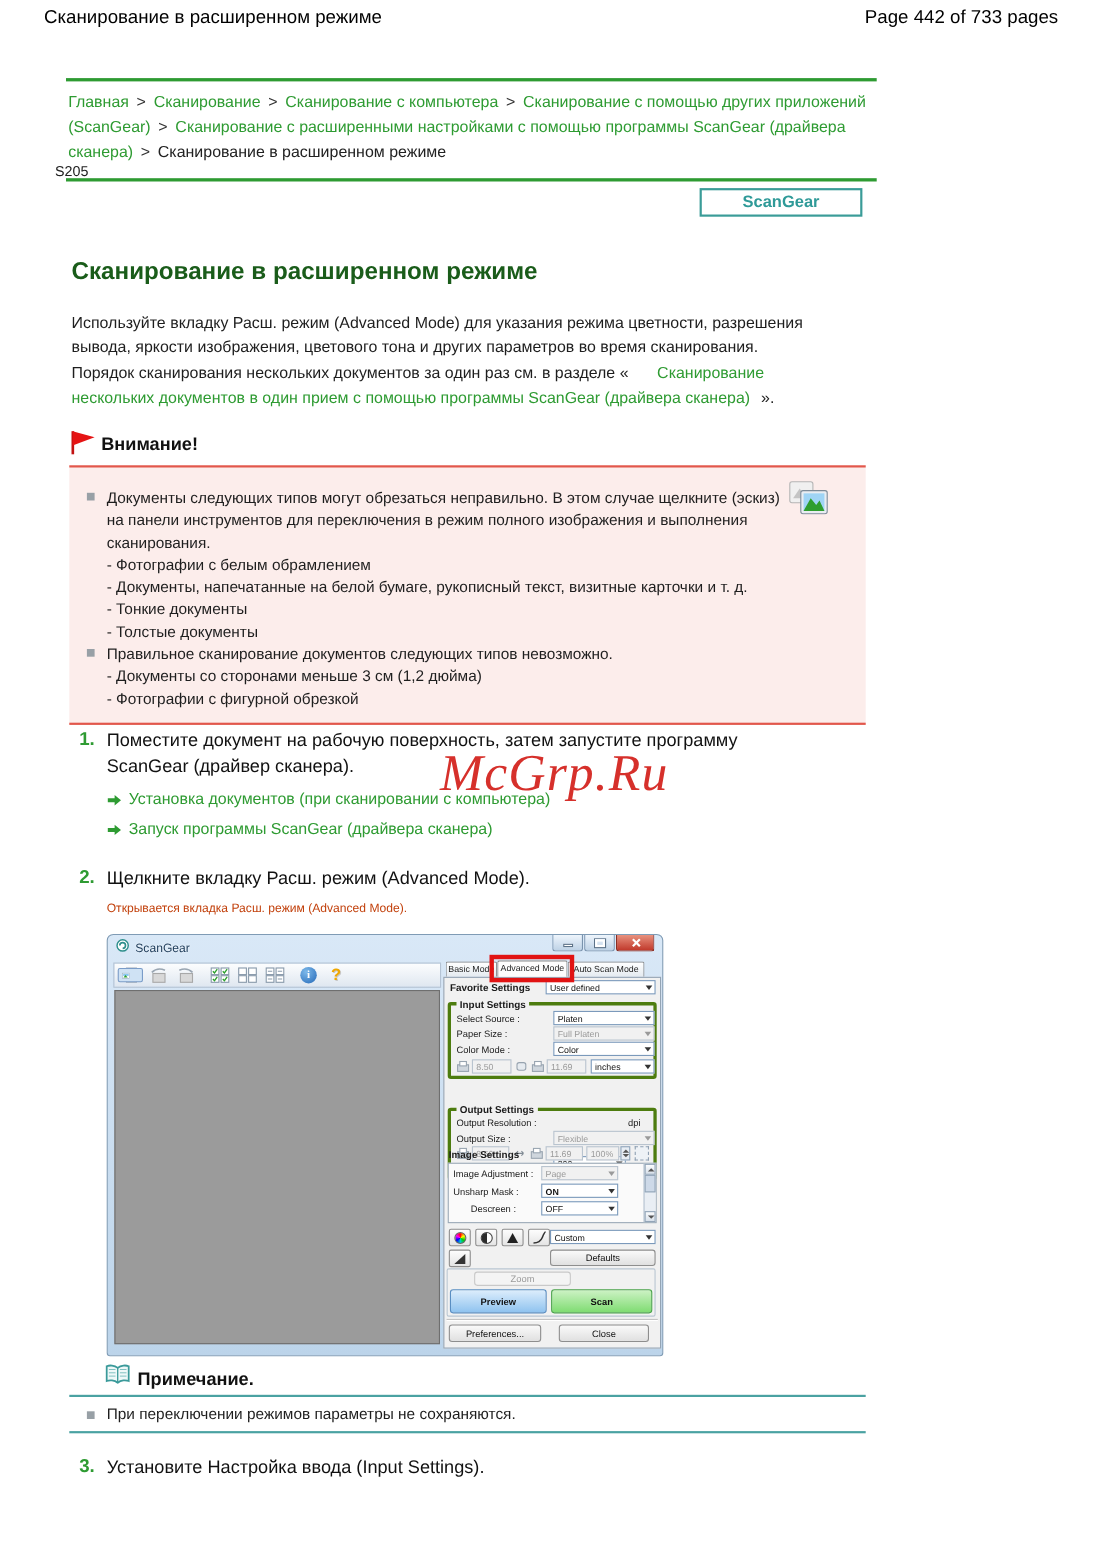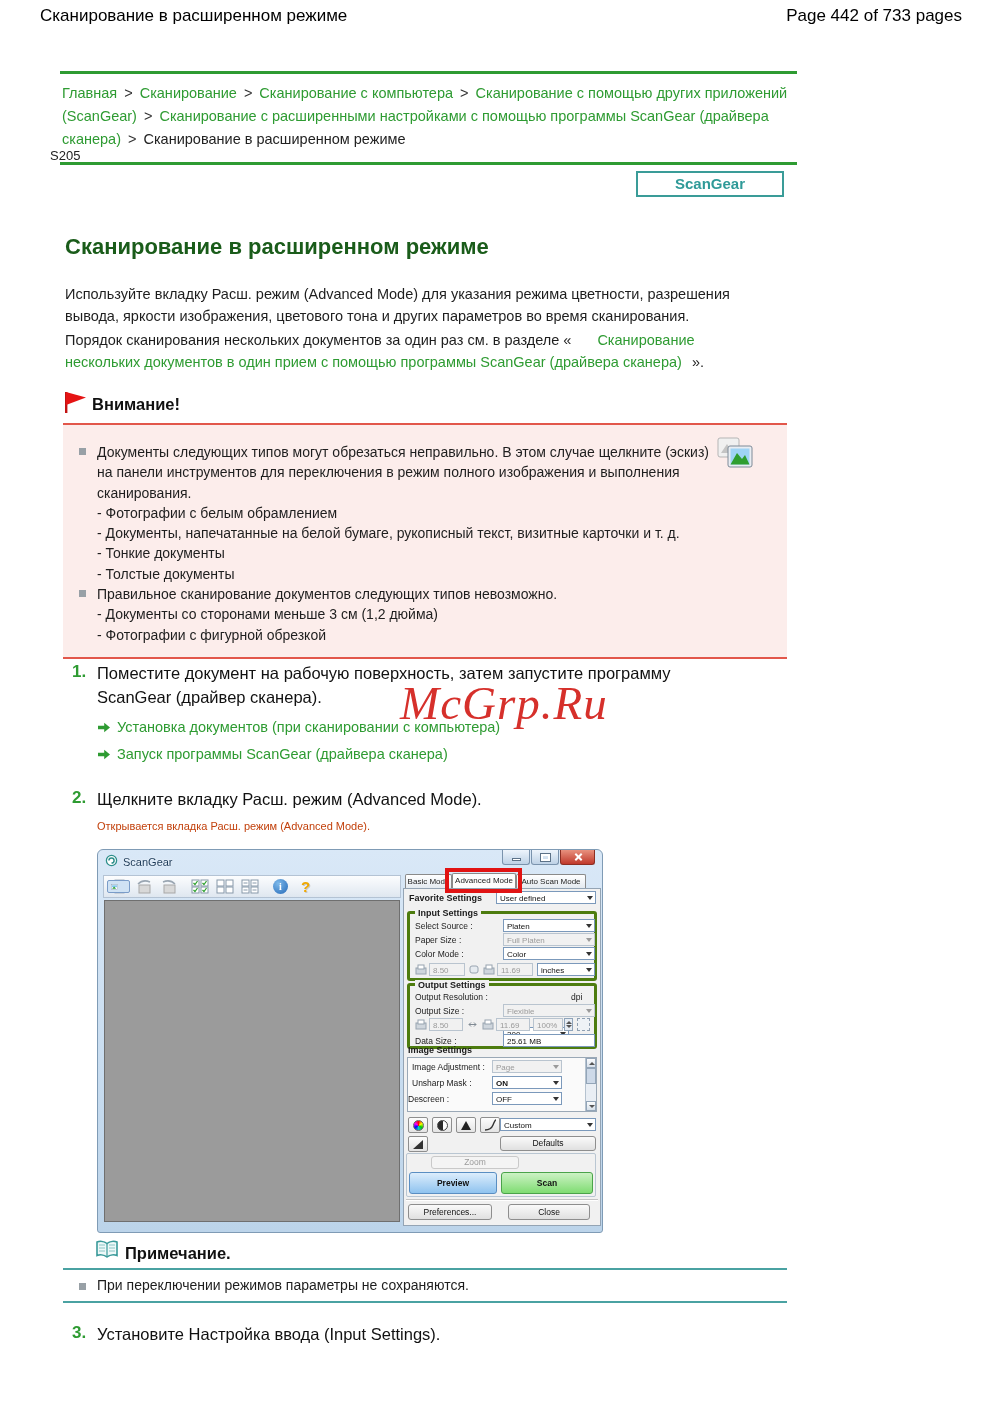--- a/index.html
+++ b/index.html
@@ -302,21 +302,21 @@
               <rect x="2" y="2" width="8" height="7" rx="2" fill="#e6ebf0" stroke="#98a4b0"></rect>
             </svg></span>
         <span class="pic" style="left:73px; top:50px;"><svg width="12" height="11" viewBox="0 0 12 11">
               <rect x="1" y="4" width="10" height="6" fill="#cfd6dd" stroke="#98a4b0"></rect>
               <rect x="3" y="1" width="6" height="4" fill="#fff" stroke="#98a4b0"></rect>
             </svg></span>
         <span class="fld dis" style="left:87px; top:49px; width:36px;">11.69</span>
         <span class="sel" style="left:127px; top:49px; width:58px;"><span>inches</span><span class="dd"></span></span>
       </div>
 
-      <div class="grp" style="left:3px; top:94px; width:190px; height:66px;">
+      <div class="grp" style="left:3px; top:118px; width:190px; height:66px;">
         <span class="ghead">Output Settings</span>
         <span class="lbl" style="left:5px; top:6px;">Output Resolution :</span>
         <span class="sel" style="left:93px; top:4px; width:66px;margin-top:37px;"><span>300</span><span class="dd"></span></span>
         <span class="lbl" style="left:161px; top:6px;">dpi</span>
         <span class="lbl" style="left:5px; top:20px;">Output Size :</span>
         <span class="sel dis" style="left:93px; top:18px; width:92px;"><span>Flexible</span><span class="dd"></span></span>
         <span class="pic" style="left:5px; top:33px;"><svg width="12" height="11" viewBox="0 0 12 11">
               <rect x="1" y="4" width="10" height="6" fill="#cfd6dd" stroke="#98a4b0"></rect>
               <rect x="3" y="1" width="6" height="4" fill="#fff" stroke="#98a4b0"></rect>
             </svg></span>
@@ -338,21 +338,21 @@
         <span class="lbl" style="left:5px; top:50px;">Data Size :</span>
         <span class="fld" style="left:93px; top:48px; width:92px;">25.61 MB</span>
       </div>
 
       <span class="lbl blbl" style="left:4px; top:156px;">Image Settings</span>
       <div class="imgbox">
         <span class="lbl" style="left:4px; top:4px;">Image Adjustment :</span>
         <span class="sel dis" style="left:84px; top:2px; width:70px;"><span>Page</span><span class="dd"></span></span>
         <span class="lbl" style="left:4px; top:20px;">Unsharp Mask :</span>
         <span class="sel" style="left:84px; top:18px; width:70px; font-weight:bold;"><span>ON</span><span class="dd"></span></span>
-        <span class="lbl" style="left:0; top:36px;">Descreen :</span>
+        <span class="lbl" style="left:20px; top:36px;">Descreen :</span>
         <span class="sel" style="left:84px; top:34px; width:70px;"><span>OFF</span><span class="dd"></span></span>
         <span class="sbar">
           <span class="sbtn" style="top:0;">
               <i style="top:3px; border-bottom:3px solid #555;"></i>
             </span>
           <span class="sthumb"></span>
           <span class="sbtn" style="bottom:0; top:auto;">
               <i style="top:3px; border-top:3px solid #555;"></i>
             </span>
         </span>

